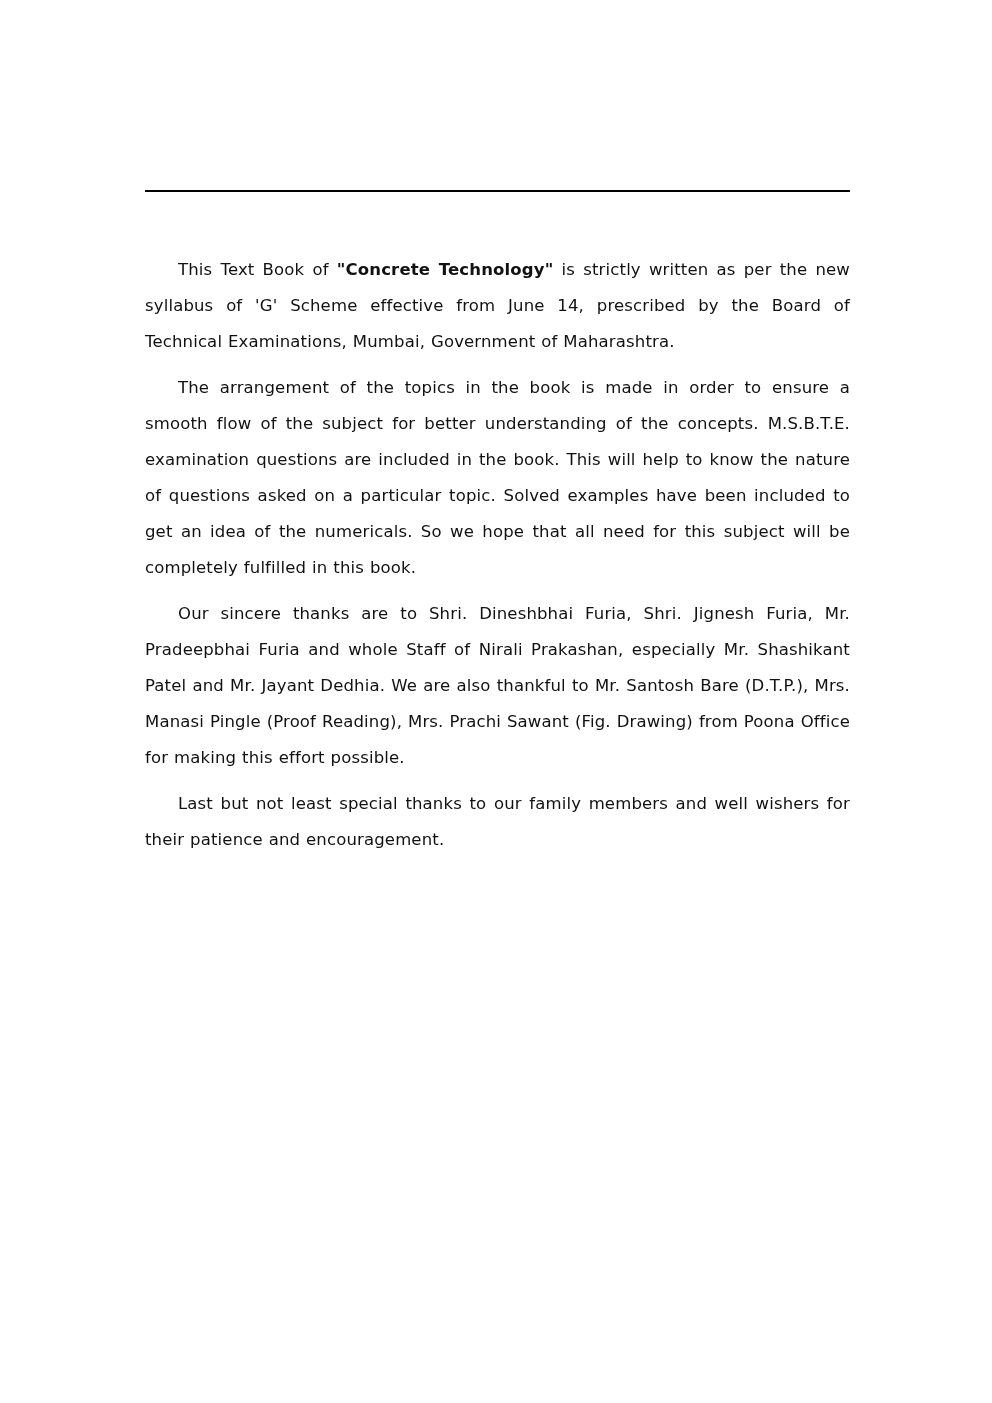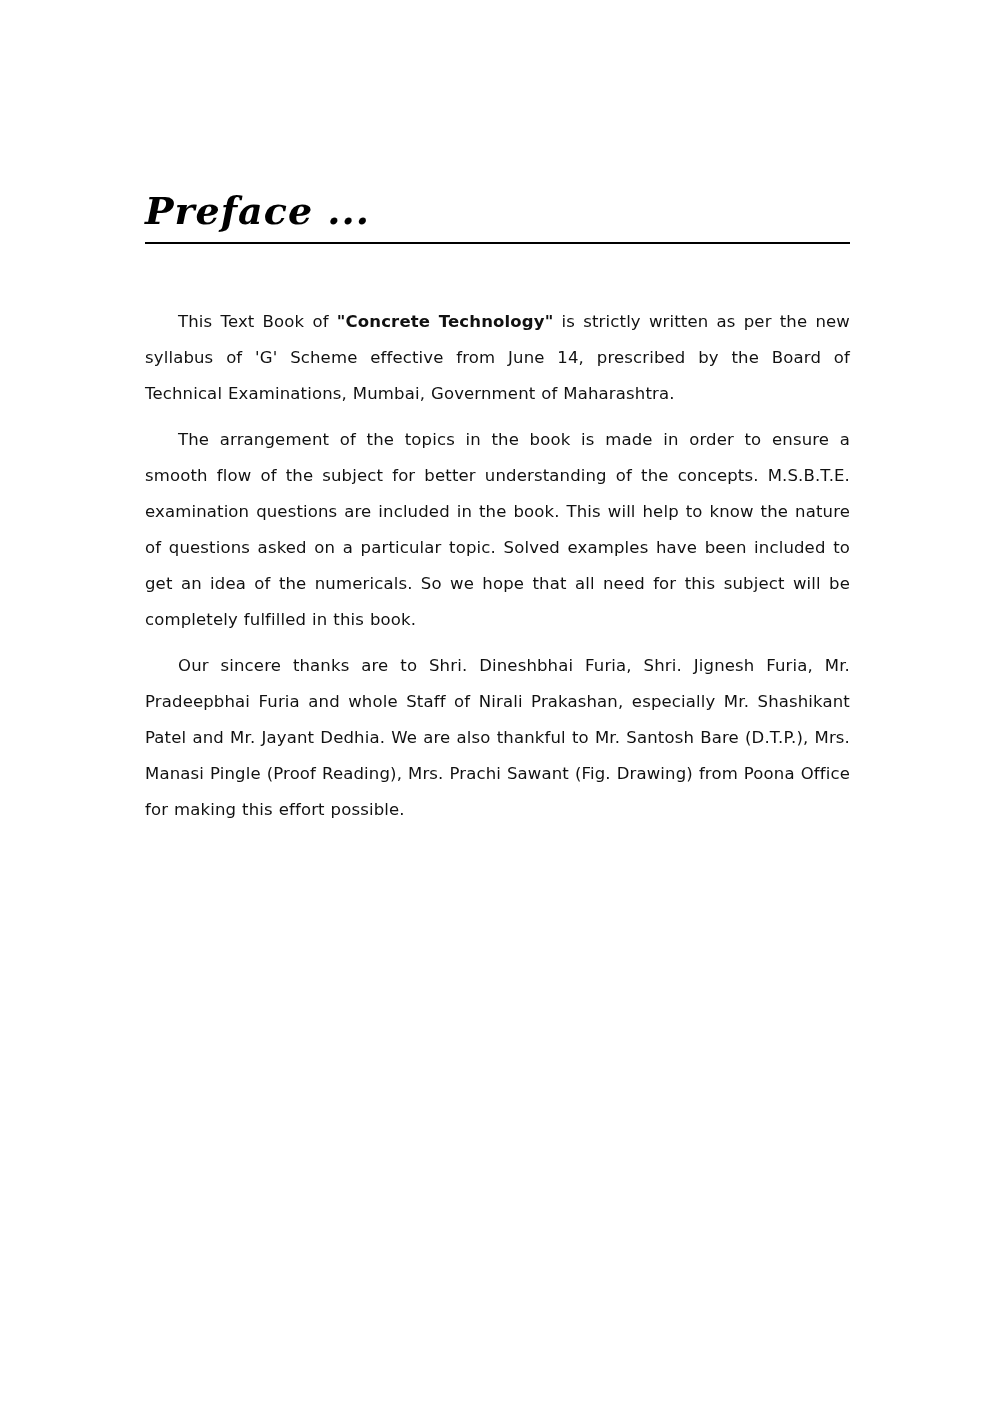--- a/index.html
+++ b/index.html
@@ -74,27 +74,27 @@
     color: #000;
   }
 </style>
 </head>
 <body>
 
 <div class="page">
 
   <div class="content">
 
-    <div class="preface-title">Preface ...</div>
     <div class="title-rule"></div>
 
     <p class="para"><span>This Text Book of </span><span class="bold">"Concrete Technology"</span><span> is strictly written as per the new syllabus of 'G' Scheme effective from June 14, prescribed by the Board of Technical Examinations, Mumbai, Government of Maharashtra.</span></p>
 
     <p class="para">The arrangement of the topics in the book is made in order to ensure a smooth flow of the subject for better understanding of the concepts. M.S.B.T.E. examination questions are included in the book. This will help to know the nature of questions asked on a particular topic. Solved examples have been included to get an idea of the numericals. So we hope that all need for this subject will be completely fulfilled in this book.</p>
 
     <p class="para">Our sincere thanks are to Shri. Dineshbhai Furia, Shri. Jignesh Furia, Mr. Pradeepbhai Furia and whole Staff of Nirali Prakashan, especially Mr. Shashikant Patel and Mr. Jayant Dedhia. We are also thankful to Mr. Santosh Bare (D.T.P.), Mrs. Manasi Pingle (Proof Reading), Mrs. Prachi Sawant (Fig. Drawing) from Poona Office for making this effort possible.</p>
 
 
+    <p class="para">Last but not least special thanks to our family members and well wishers for their patience and encouragement.</p>
 
   </div>
 
 
 </div>
 
 </body></html>

